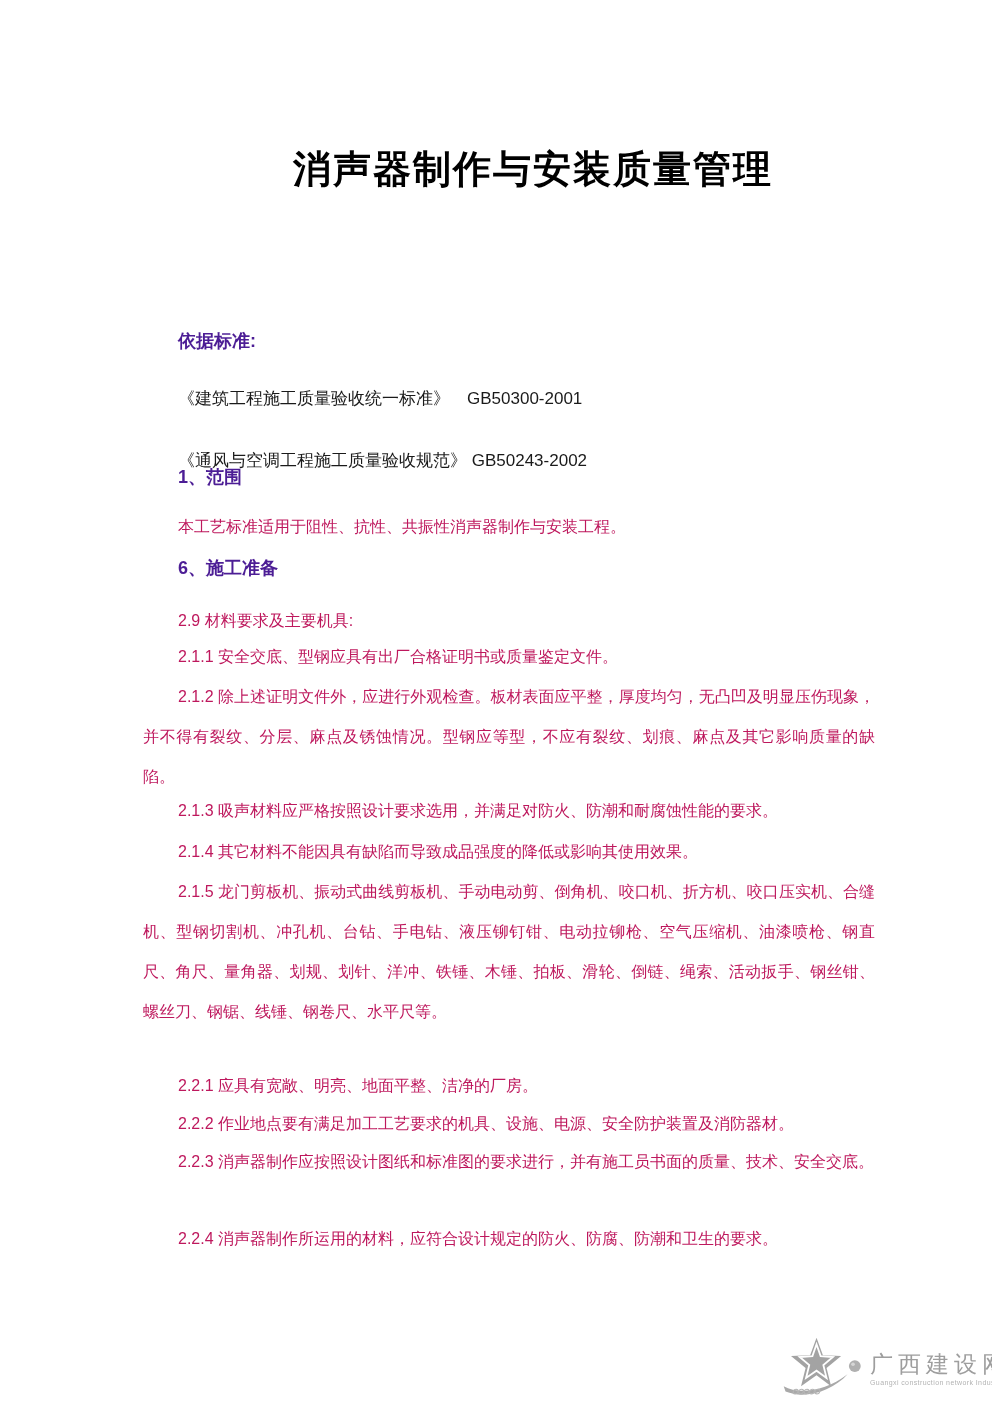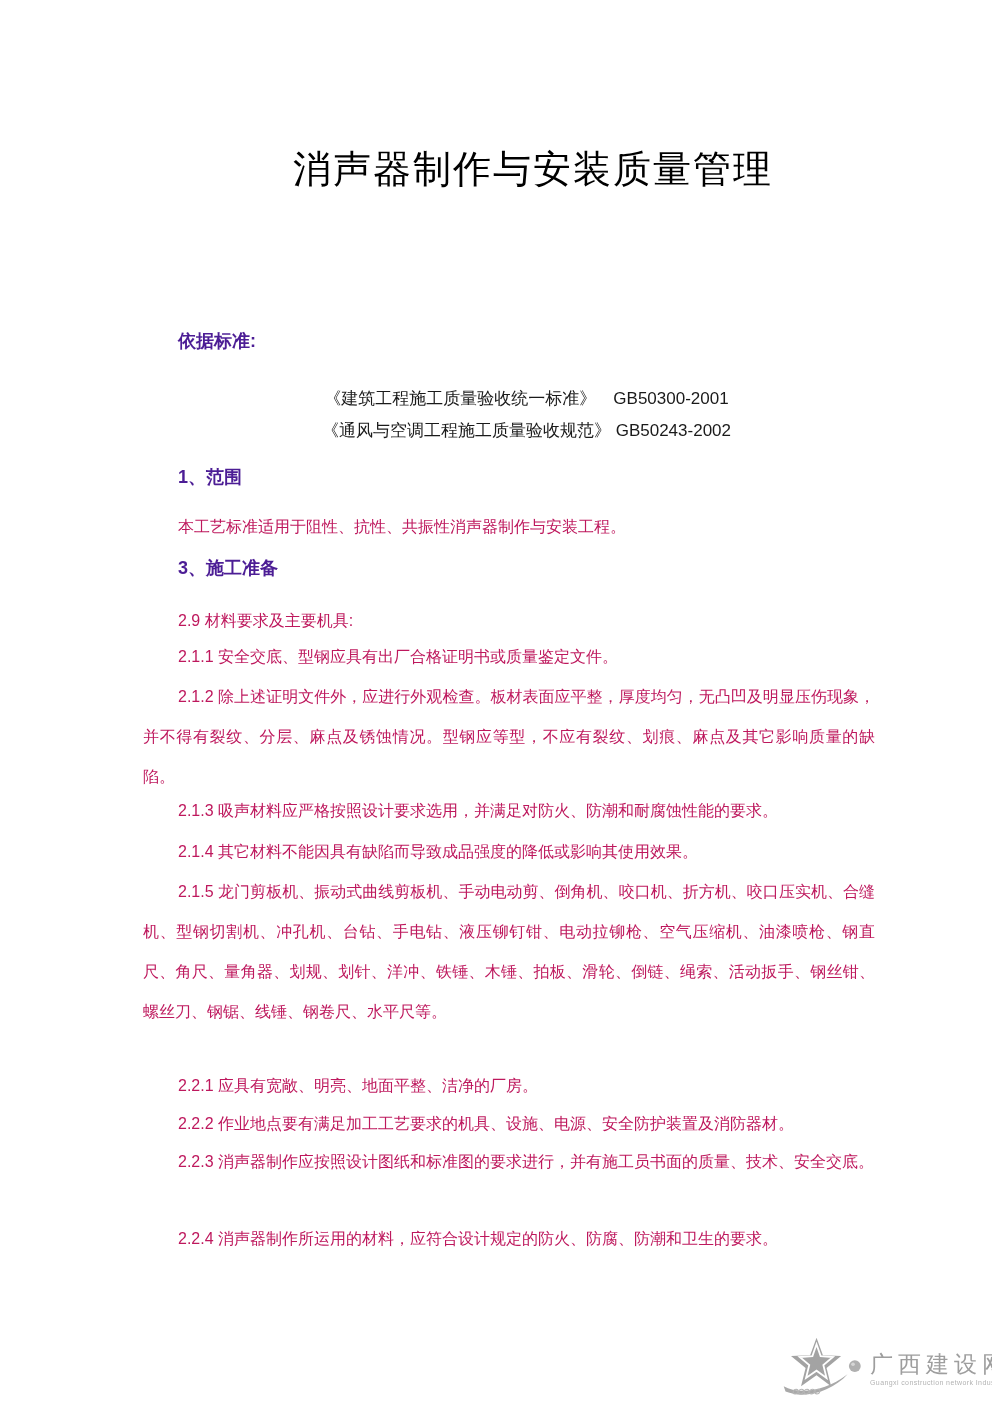--- a/index.html
+++ b/index.html
@@ -21,21 +21,21 @@
   .doc-title {
     position: absolute;
     left: 143px;
     width: 732px;
     top: 146px;
     padding-left: 48px;
     box-sizing: border-box;
     text-align: center;
     font-size: 38px;
     line-height: 46px;
-    font-weight: normal;
+    font-weight: bold;
     letter-spacing: 2px;
     color: #000000;
     white-space: nowrap;
   }
   .block {
     position: absolute;
     left: 143px;
     width: 732px;
     text-indent: 35px;
   }
@@ -50,21 +50,20 @@
     line-height: 40px;
     text-align: justify;
     text-justify: inter-ideograph;
     color: #be185d;
   }
   .ref {
     font-size: 17px;
     line-height: 40px;
     white-space: pre-wrap;
     color: #1a1a1a;
-    text-align: center;
   }
   .watermark {
     position: absolute;
     left: 776px;
     top: 1336px;
     width: 206px;
     height: 62px;
     display: flex;
     align-items: flex-start;
   }
@@ -88,24 +87,24 @@
 </style>
 </head>
 <body>
 
 <div class="page">
 
   <div class="doc-title">消声器制作与安装质量管理</div>
 
   <div class="block h2" style="top:326px">依据标准:</div>
   <div class="block ref" style="top:379px">《建筑工程施工质量验收统一标准》　GB50300-2001</div>
-  <div class="block ref" style="top:411px">《通风与空调工程施工质量验收规范》 GB50243-2002</div>
+  <div class="block ref" style="top:441px">《通风与空调工程施工质量验收规范》 GB50243-2002</div>
   <div class="block h2" style="top:462px">1、范围</div>
   <div class="block body-p" style="top:507px">本工艺标准适用于阻性、抗性、共振性消声器制作与安装工程。</div>
-  <div class="block h2" style="top:553px">3、施工准备</div>
+  <div class="block h2" style="top:553px">6、施工准备</div>
   <div class="block body-p" style="top:601px">2.9 材料要求及主要机具:</div>
   <div class="block body-p" style="top:637px">2.1.1 安全交底、型钢应具有出厂合格证明书或质量鉴定文件。</div>
   <div class="block body-p" style="top:677px">2.1.2 除上述证明文件外，应进行外观检查。板材表面应平整，厚度均匀，无凸凹及明显压伤现象，并不得有裂纹、分层、麻点及锈蚀情况。型钢应等型，不应有裂纹、划痕、麻点及其它影响质量的缺陷。</div>
   <div class="block body-p" style="top:791px">2.1.3 吸声材料应严格按照设计要求选用，并满足对防火、防潮和耐腐蚀性能的要求。</div>
   <div class="block body-p" style="top:832px">2.1.4 其它材料不能因具有缺陷而导致成品强度的降低或影响其使用效果。</div>
   <div class="block body-p" style="top:872px">2.1.5 龙门剪板机、振动式曲线剪板机、手动电动剪、倒角机、咬口机、折方机、咬口压实机、合缝机、型钢切割机、冲孔机、台钻、手电钻、液压铆钉钳、电动拉铆枪、空气压缩机、油漆喷枪、钢直尺、角尺、量角器、划规、划针、洋冲、铁锤、木锤、拍板、滑轮、倒链、绳索、活动扳手、钢丝钳、螺丝刀、钢锯、线锤、钢卷尺、水平尺等。</div>
   <div class="block body-p" style="top:1066px">2.2.1 应具有宽敞、明亮、地面平整、洁净的厂房。</div>
   <div class="block body-p" style="top:1104px">2.2.2 作业地点要有满足加工工艺要求的机具、设施、电源、安全防护装置及消防器材。</div>
   <div class="block body-p" style="top:1142px">2.2.3 消声器制作应按照设计图纸和标准图的要求进行，并有施工员书面的质量、技术、安全交底。</div>
   <div class="block body-p" style="top:1219px">2.2.4 消声器制作所运用的材料，应符合设计规定的防火、防腐、防潮和卫生的要求。</div>

